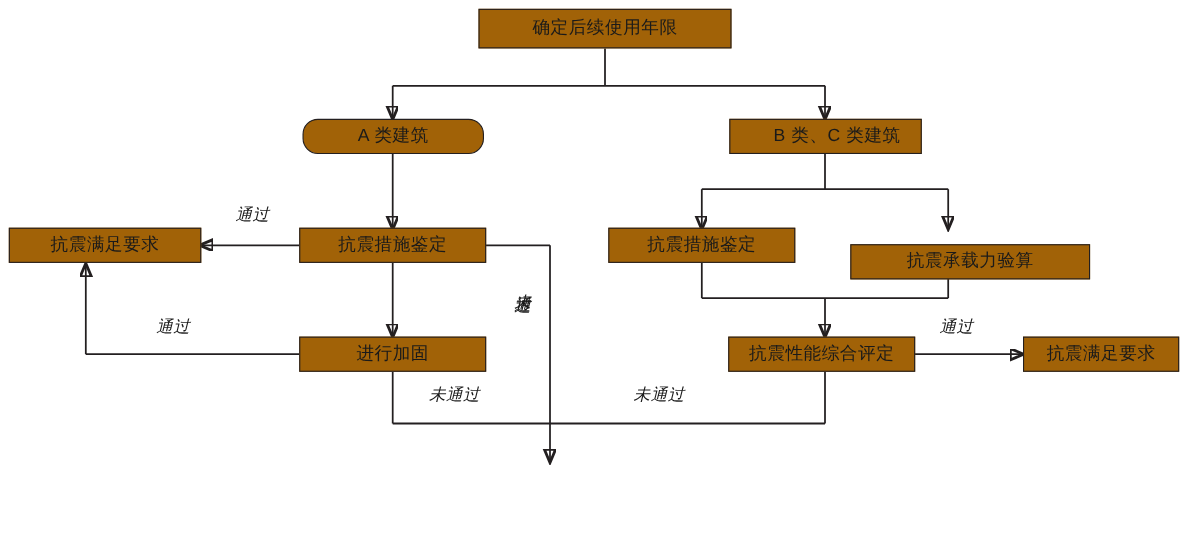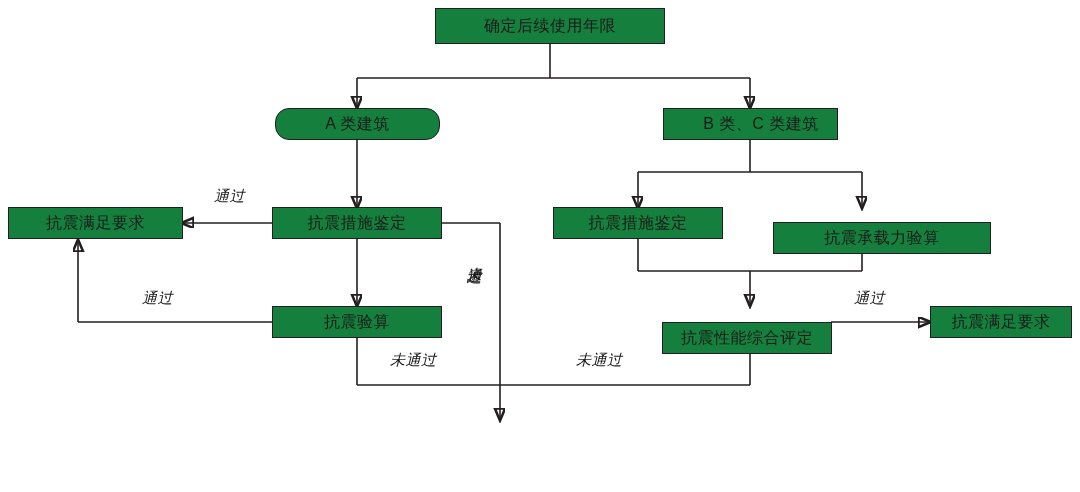--- a/index.html
+++ b/index.html
@@ -12,21 +12,21 @@
     width: 1080px;
     height: 492px;
     background: #ffffff;
     font-family: "Liberation Sans", "DejaVu Sans", sans-serif;
     overflow: hidden;
   }
   .node {
     position: absolute;
     box-sizing: border-box;
     border: 1px solid #231f20;
-    background: #15803d;
+    background: #a16207;
     color: #1a1a1a;
     font-size: 16px;
     display: flex;
     align-items: center;
     justify-content: center;
     text-align: center;
     line-height: 1.35;
     letter-spacing: 0.5px;
     white-space: pre-line;
     z-index: 3;
@@ -114,27 +114,27 @@
   <div class="node" style="left:435px; top:8px; width:230px; height:36px;">确定后续使用年限</div>
 
   <div class="node" style="left:275px; top:108px; width:165px; height:32px;border-radius:14px;">A 类建筑</div>
 
   <div class="node" style="left:663px; top:108px; width:175px; height:32px;padding-left:21px;">B 类、C 类建筑</div>
 
   <div class="node" style="left:272px; top:207px; width:170px; height:32px;">抗震措施鉴定</div>
 
   <div class="node" style="left:8px; top:207px; width:175px; height:32px;">抗震满足要求</div>
 
-  <div class="node" style="left:272px; top:306px; width:170px; height:32px;">抗震验算</div>
+  <div class="node" style="left:272px; top:306px; width:170px; height:32px;">进行加固</div>
 
   <div class="node" style="left:553px; top:207px; width:170px; height:32px;">抗震措施鉴定</div>
 
   <div class="node" style="left:773px; top:207px; width:218px; height:32px;margin-top:15px;">抗震承载力验算</div>
 
-  <div class="node" style="left:662px; top:306px; width:170px; height:32px;margin-top:16px;">抗震性能综合评定</div>
+  <div class="node" style="left:662px; top:306px; width:170px; height:32px;">抗震性能综合评定</div>
 
   <div class="node" style="left:930px; top:306px; width:142px; height:32px;">抗震满足要求</div>
 
 
   <div class="edge-label" style="left:212px; top:188px;">通过</div>
 
   <div class="edge-label" style="left:140px; top:290px;">通过</div>
 
   <div class="edge-label vert-label" style="left:464px; top:255px; width:16px;">未通过</div>
 

